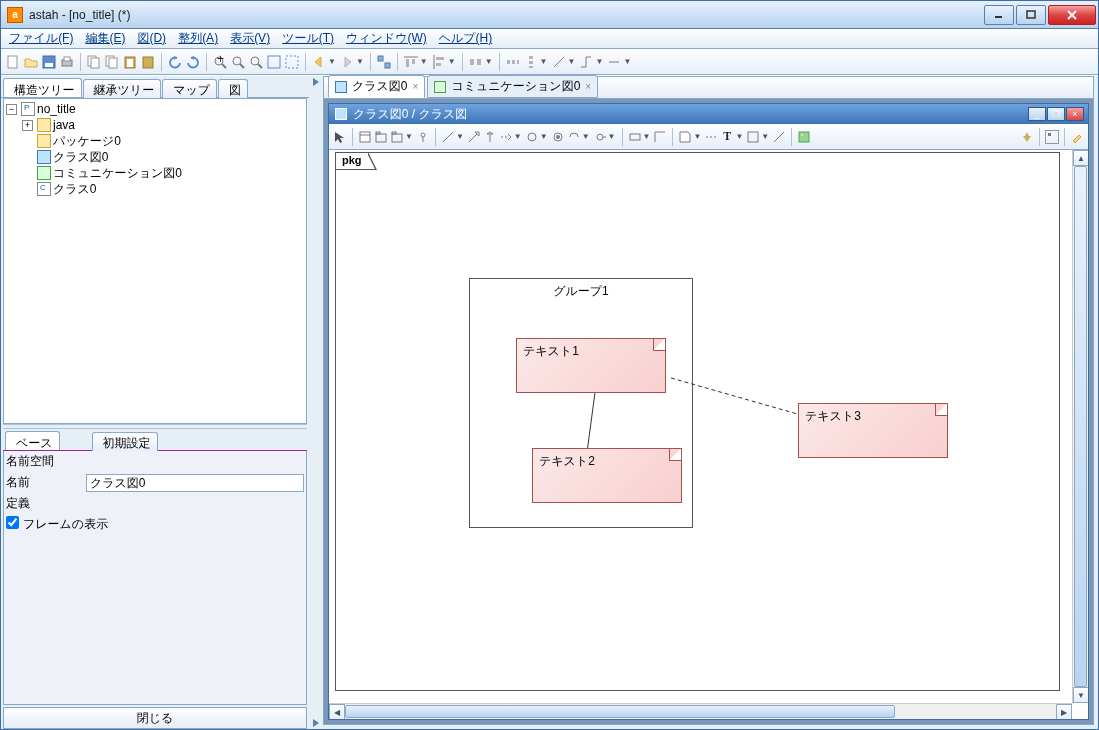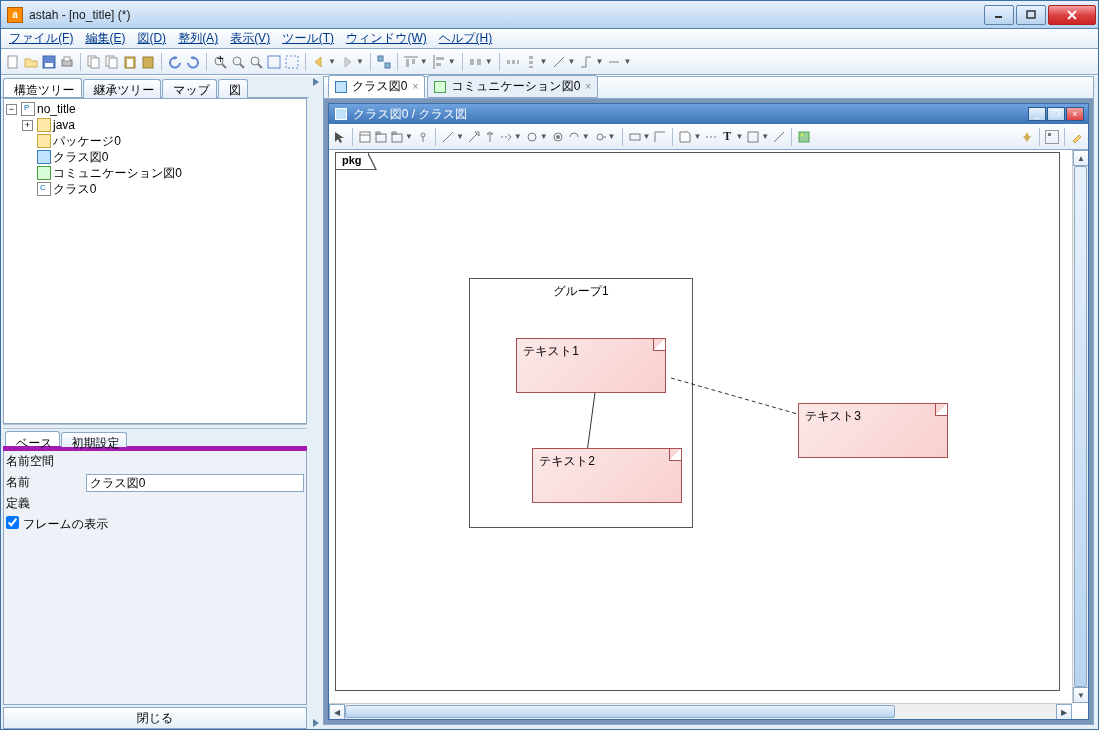--- a/index.html
+++ b/index.html
@@ -49,21 +49,21 @@
 .ic-cls { background: #bfe3ff; border: 1px solid #3a7cb5; }
 .ic-com { background: #d8ffd8; border: 1px solid #4aa04a; }
 .ic-c { background: #fff; border: 1px solid #888; position: relative; }
 .ic-c::after { content: "C"; font-size: 8px; color: #06a; position: absolute; left: 2px; top: 0; }
 .ind1 { padding-left: 16px; }
 
 .splitter-h { height: 5px; background: #e6eef6; border-top: 1px solid #b0c0d5; border-bottom: 1px solid #b0c0d5; cursor: row-resize; margin: 0 2px; }
 
 
 .proppanel { height: 300px; display: flex; flex-direction: column; margin: 0 2px; }
-.ptabs { height: 22px; background: #e6eef6; display: flex; border-bottom: 5px solid #a21caf; padding: 2px 2px 0 2px; }
+.ptabs { height: 22px; background: #e6eef6; display: flex; border-bottom: 1px solid #a21caf; padding: 2px 2px 0 2px; gap: 31px; }
 .props { background: #eef2f8; flex: 1; border: 1px solid #8aa8c8; border-top: none; padding: 2px; }
 .frow { display: flex; align-items: flex-start; height: 20px; margin-bottom: 1px; }
 .flabel { width: 80px; color: #000; }
 .finput { flex: 1; height: 18px; border: 1px solid #8aa8c8; padding: 0 3px; background: #fff; font-size: 12px; }
 .fcheck { width: 13px; height: 13px; margin-right: 4px; }
 .pclose { height: 22px; border: 1px solid #8aa8c8; background: linear-gradient(to bottom,#fdfeff,#e6eef8); margin-top: 2px; display: flex; align-items: center; justify-content: center; }
 
 
 .editortabs { height: 22px; background: linear-gradient(to bottom,#fdfeff,#e6eef8); display: flex; align-items: flex-end; padding: 0 4px; border-bottom: 1px solid #8aa8c8; gap: 2px; }
 .etab { border: 1px solid #8aa8c8; background: #e6eef8; padding: 2px 4px; border-radius: 3px 3px 0 0; display: flex; align-items: center; gap: 3px; position: relative; }

